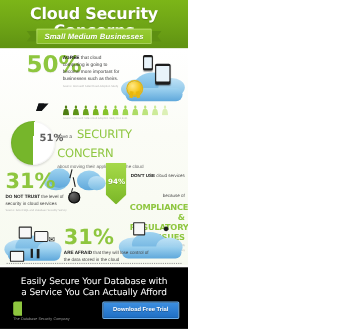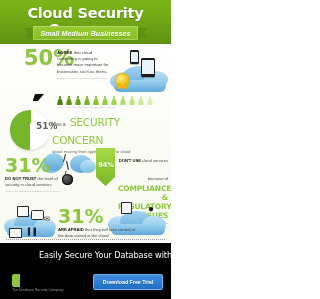--- a/index.html
+++ b/index.html
@@ -182,21 +182,21 @@
   
   .footer{
     position:absolute;left:0;top:243px;width:171px;height:56px;
     background:#000000;
   }
   .foot-line{
     position:absolute;left:0;width:171px;text-align:center;color:#ffffff;
     font-size:8.2px;font-weight:normal;letter-spacing:-.1px;
     font-family:"DejaVu Sans",sans-serif;
   }
-  .foot-line.l1{top:7px;padding-left:20px;}
+  .foot-line.l1{top:7px;}
   .foot-line.l2{top:17px;}
 
   .logo{position:absolute;left:12px;top:31px;width:78px;height:17px;}
   .logo-mark{
     position:absolute;left:0;top:0;width:16px;height:13px;
   }
   .logo-d{
     position:absolute;left:0;top:0;width:8px;height:13px;
     background:#8ec63f;border-radius:2px 0 0 2px;
     font-family:"DejaVu Sans",sans-serif;font-weight:bold;font-size:10px;color:#8ec63f;
@@ -371,20 +371,21 @@
       <b>ARE AFRAID</b><span> that they will lose control of the data stored in the cloud</span>
       
     </div>
 
   </div>
 
   <div class="divider"></div>
 
   <div class="footer">
     <div class="foot-line l1">Easily Secure Your Database with</div>
+    <div class="foot-line l2">a Service You Can Actually Afford</div>
 
     <div class="logo">
       <div class="logo-mark">
         <div class="logo-d"></div>
       </div>
       <div class="logo-tag">The Database Security Company</div>
     </div>
 
     <div class="cta">
       <span>Download Free Trial</span>

